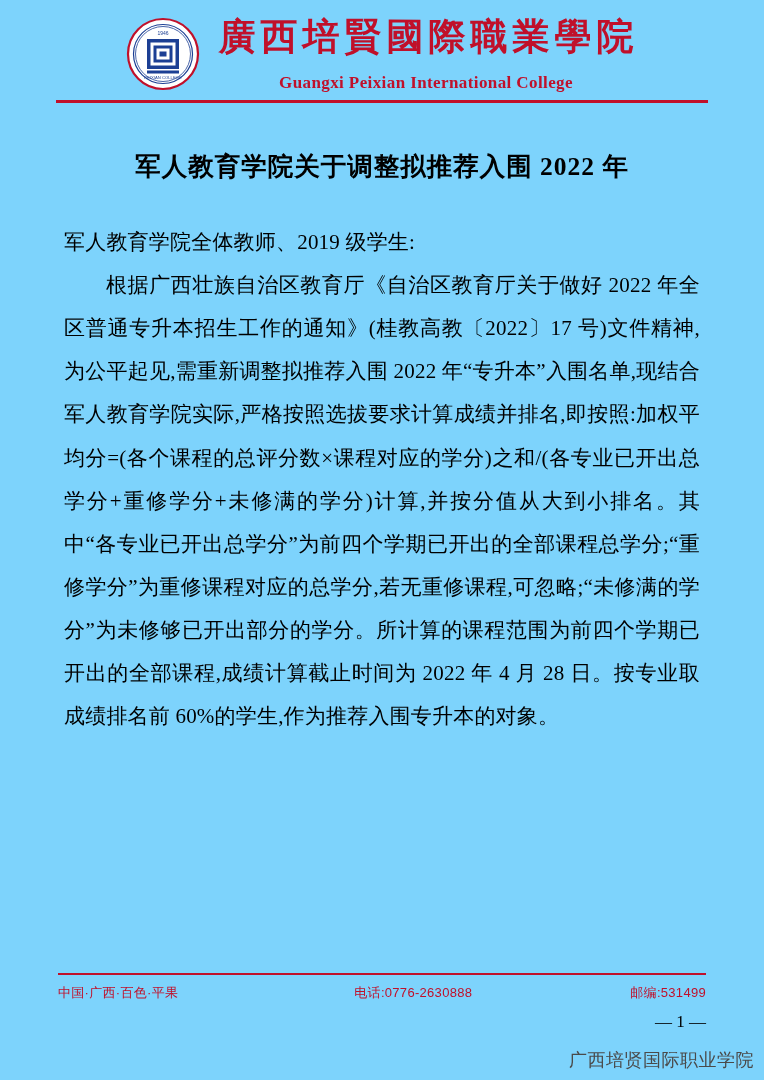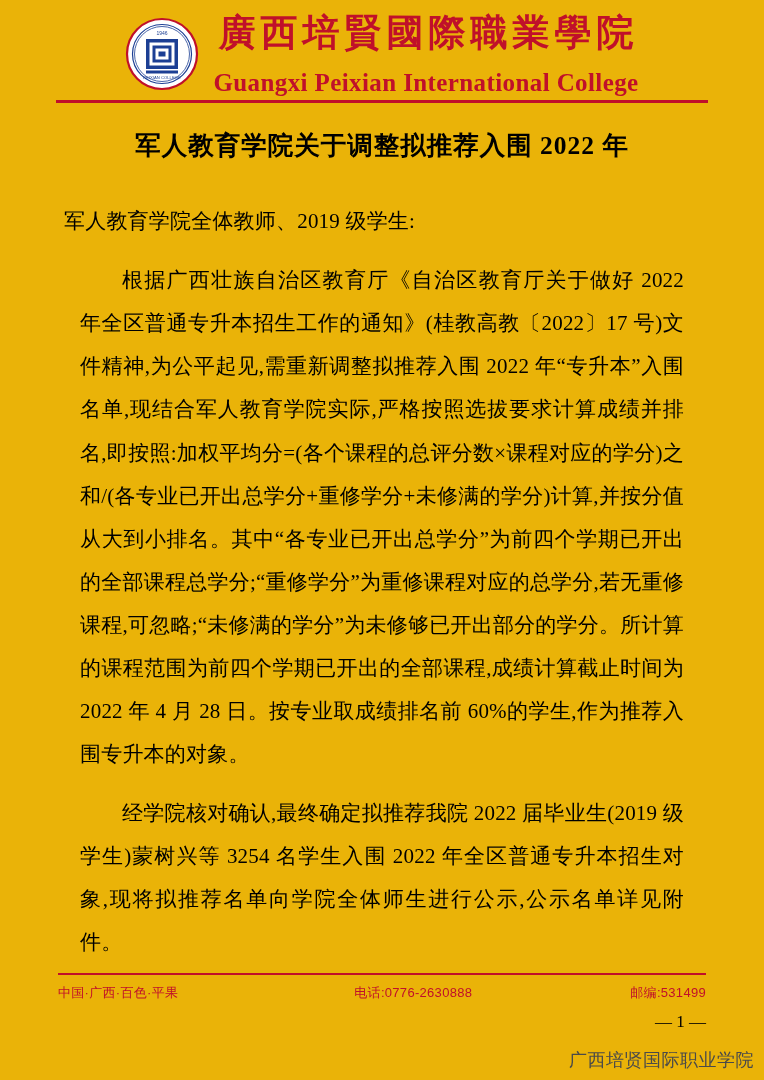--- a/index.html
+++ b/index.html
@@ -12,21 +12,21 @@
     height: 1080px;
     position: relative;
     font-family: "Liberation Serif", "DejaVu Serif", serif;
     overflow: hidden;
   }
 
   .page {
     position: relative;
     width: 764px;
     height: 1080px;
-    background: #eab308;
+    background: #7dd3fc;
     box-sizing: border-box;
   }
 
   
   .letterhead {
     padding: 16px 60px 0 60px;
     display: flex;
     align-items: center;
     justify-content: center;
     gap: 14px;
@@ -56,37 +56,37 @@
     font-size: 37px;
     font-weight: bold;
     letter-spacing: 5px;
     font-family: "Liberation Serif", "DejaVu Serif", serif;
     white-space: nowrap;
     text-indent: 5px;
   }
 
   .lh-en {
     color: #c0102a;
-    font-size: 25px;
+    font-size: 17px;
     font-weight: bold;
     letter-spacing: 0.4px;
     margin-top: 19px;
     white-space: nowrap;
     font-family: "Liberation Serif", "DejaVu Serif", serif;
   }
 
   .lh-rule {
     margin: 8px 56px 0 56px;
     height: 3px;
     background: #c0102a;
   }
 
   
   .doc-title {
-    margin: 22px 72px 0 72px;
+    margin: 43px 72px 0 72px;
     text-align: center;
     color: #000;
     font-size: 25.5px;
     font-weight: bold;
     line-height: 1.62;
     letter-spacing: 1px;
     font-family: "Liberation Serif", "DejaVu Serif", serif;
   }
   .doc-title .tl { display: block; }
 
@@ -94,21 +94,21 @@
   .body-wrap {
     margin: 34px 64px 0 64px;
     font-size: 21px;
     color: #000;
     line-height: 2.05;
     letter-spacing: 0.2px;
     text-align: justify;
     font-family: "Liberation Serif", "DejaVu Serif", serif;
   }
   .p-salutation { text-indent: 0; margin: 0; }
-  .p-indent { text-indent: 2em; margin: 16px; }
+  .p-indent { text-indent: 2em; margin: 0; }
 
   
   .footer-rule {
     position: absolute;
     left: 58px;
     right: 58px;
     bottom: 105px;
     height: 2px;
     background: #c0102a;
   }
@@ -174,21 +174,20 @@
   </div>
   <div class="lh-rule"></div>
 
   <div class="doc-title">
     <span class="tl">军人教育学院关于调整拟推荐入围 2022 年</span>
   </div>
 
   <div class="body-wrap">
     <p class="p-salutation">军人教育学院全体教师、2019 级学生:</p>
     <p class="p-indent">根据广西壮族自治区教育厅《自治区教育厅关于做好 2022 年全区普通专升本招生工作的通知》(桂教高教〔2022〕17 号)文件精神,为公平起见,需重新调整拟推荐入围 2022 年“专升本”入围名单,现结合军人教育学院实际,严格按照选拔要求计算成绩并排名,即按照:加权平均分=(各个课程的总评分数×课程对应的学分)之和/(各专业已开出总学分+重修学分+未修满的学分)计算,并按分值从大到小排名。其中“各专业已开出总学分”为前四个学期已开出的全部课程总学分;“重修学分”为重修课程对应的总学分,若无重修课程,可忽略;“未修满的学分”为未修够已开出部分的学分。所计算的课程范围为前四个学期已开出的全部课程,成绩计算截止时间为 2022 年 4 月 28 日。按专业取成绩排名前 60%的学生,作为推荐入围专升本的对象。</p>
-    <p class="p-indent">经学院核对确认,最终确定拟推荐我院 2022 届毕业生(2019 级学生)蒙树兴等 3254 名学生入围 2022 年全区普通专升本招生对象,现将拟推荐名单向学院全体师生进行公示,公示名单详见附件。</p>
   </div>
 
   <div class="footer-rule"></div>
   <div class="footer-row">
     <span>中国·广西·百色·平果</span>
     <span class="f-mid">电话:0776-2630888</span>
     <span>邮编:531499</span>
   </div>
   <div class="page-num">— 1 —</div>
 

